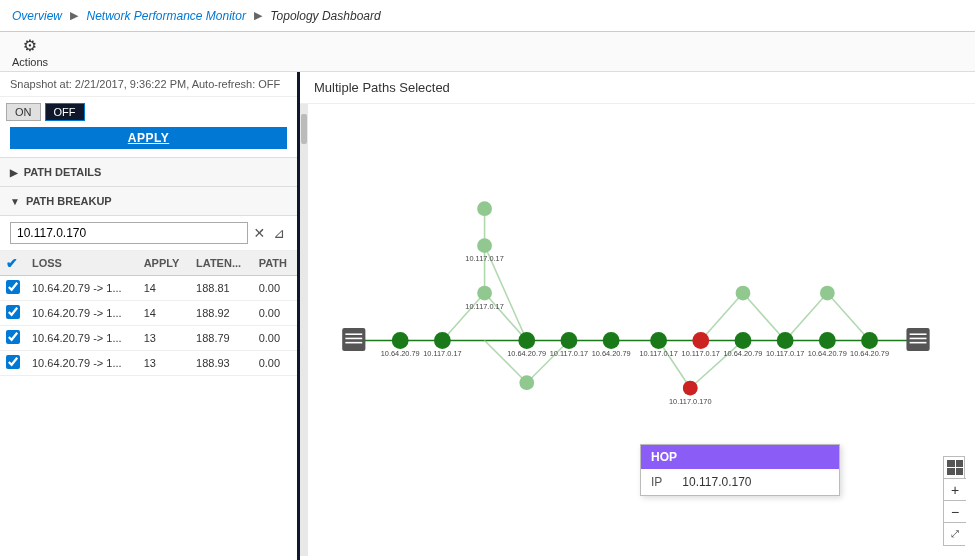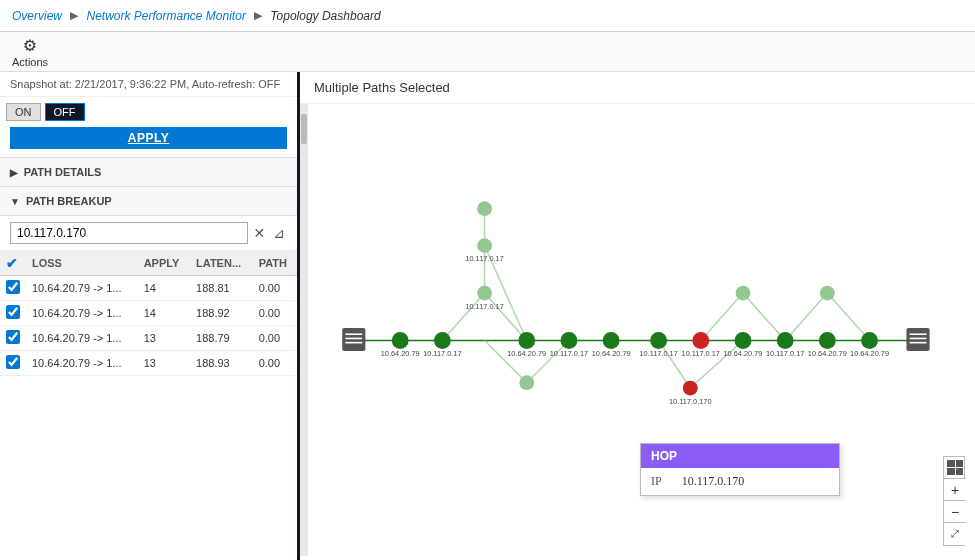--- a/index.html
+++ b/index.html
@@ -249,21 +249,20 @@
       color: #fff;
       padding: 5px 10px;
       font-size: 12px;
       font-weight: bold;
     }
     .hop-tooltip-body {
       padding: 6px 10px;
       font-size: 12px;
       display: flex;
       gap: 20px;
-      font-family: Liberation Serif, serif;
     }
     .hop-label { color: #555; }
     .hop-value { color: #333; }
 
     
     .scroll-indicator {
       position: absolute;
       right: 0;
       top: 0;
       width: 12px;

